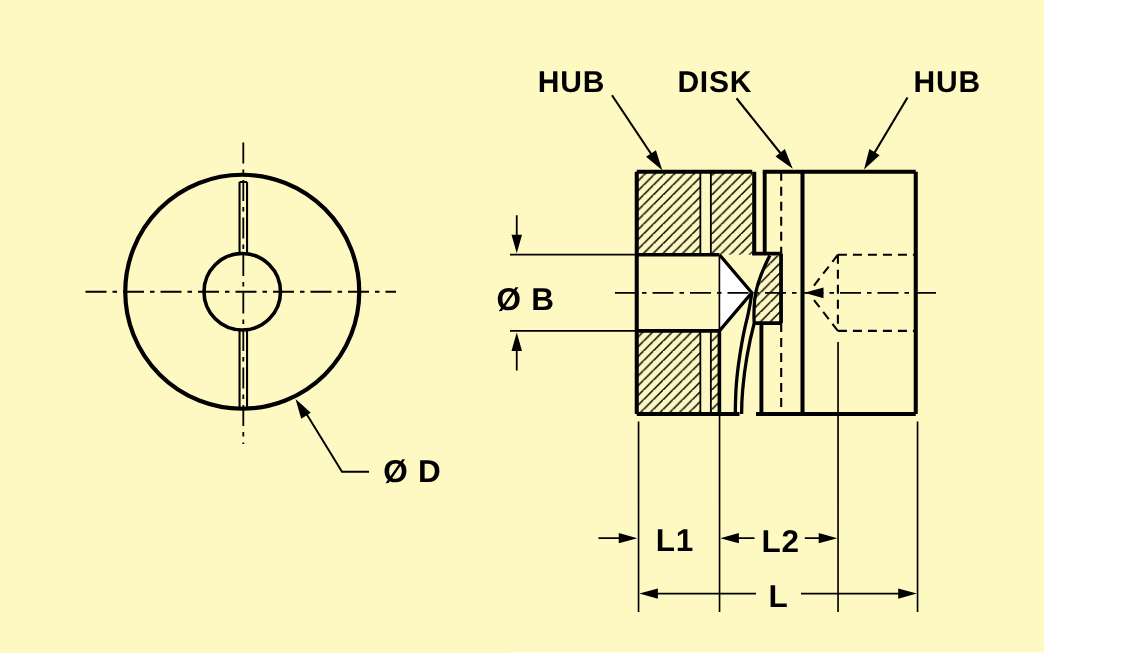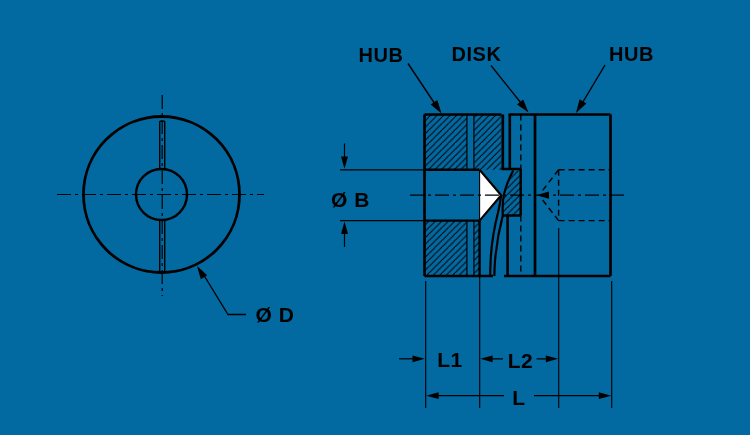--- a/index.html
+++ b/index.html
@@ -1,16 +1,16 @@
 <!DOCTYPE html>
 <html><head>
 <meta charset="utf-8">
 <style>
   html,body{margin:0;padding:0;background:#fff;}
-  .canvas{position:relative;width:750px;height:435px;background:#0369a1;overflow:hidden;}
+  .canvas{position:relative;width:696px;height:435px;background:#fef9c3;overflow:hidden;}
   svg{display:block;}
   text{font-family:"Liberation Sans","DejaVu Sans",sans-serif;font-weight:bold;fill:#000;}
   .lbl{font-size:20px;letter-spacing:0.5px;}
   .dim{font-size:21px;letter-spacing:0.5px;}
 </style>
 </head>
 <body>
 
 <div class="canvas">
 <svg width="750" height="435" viewBox="0 0 750 435">

